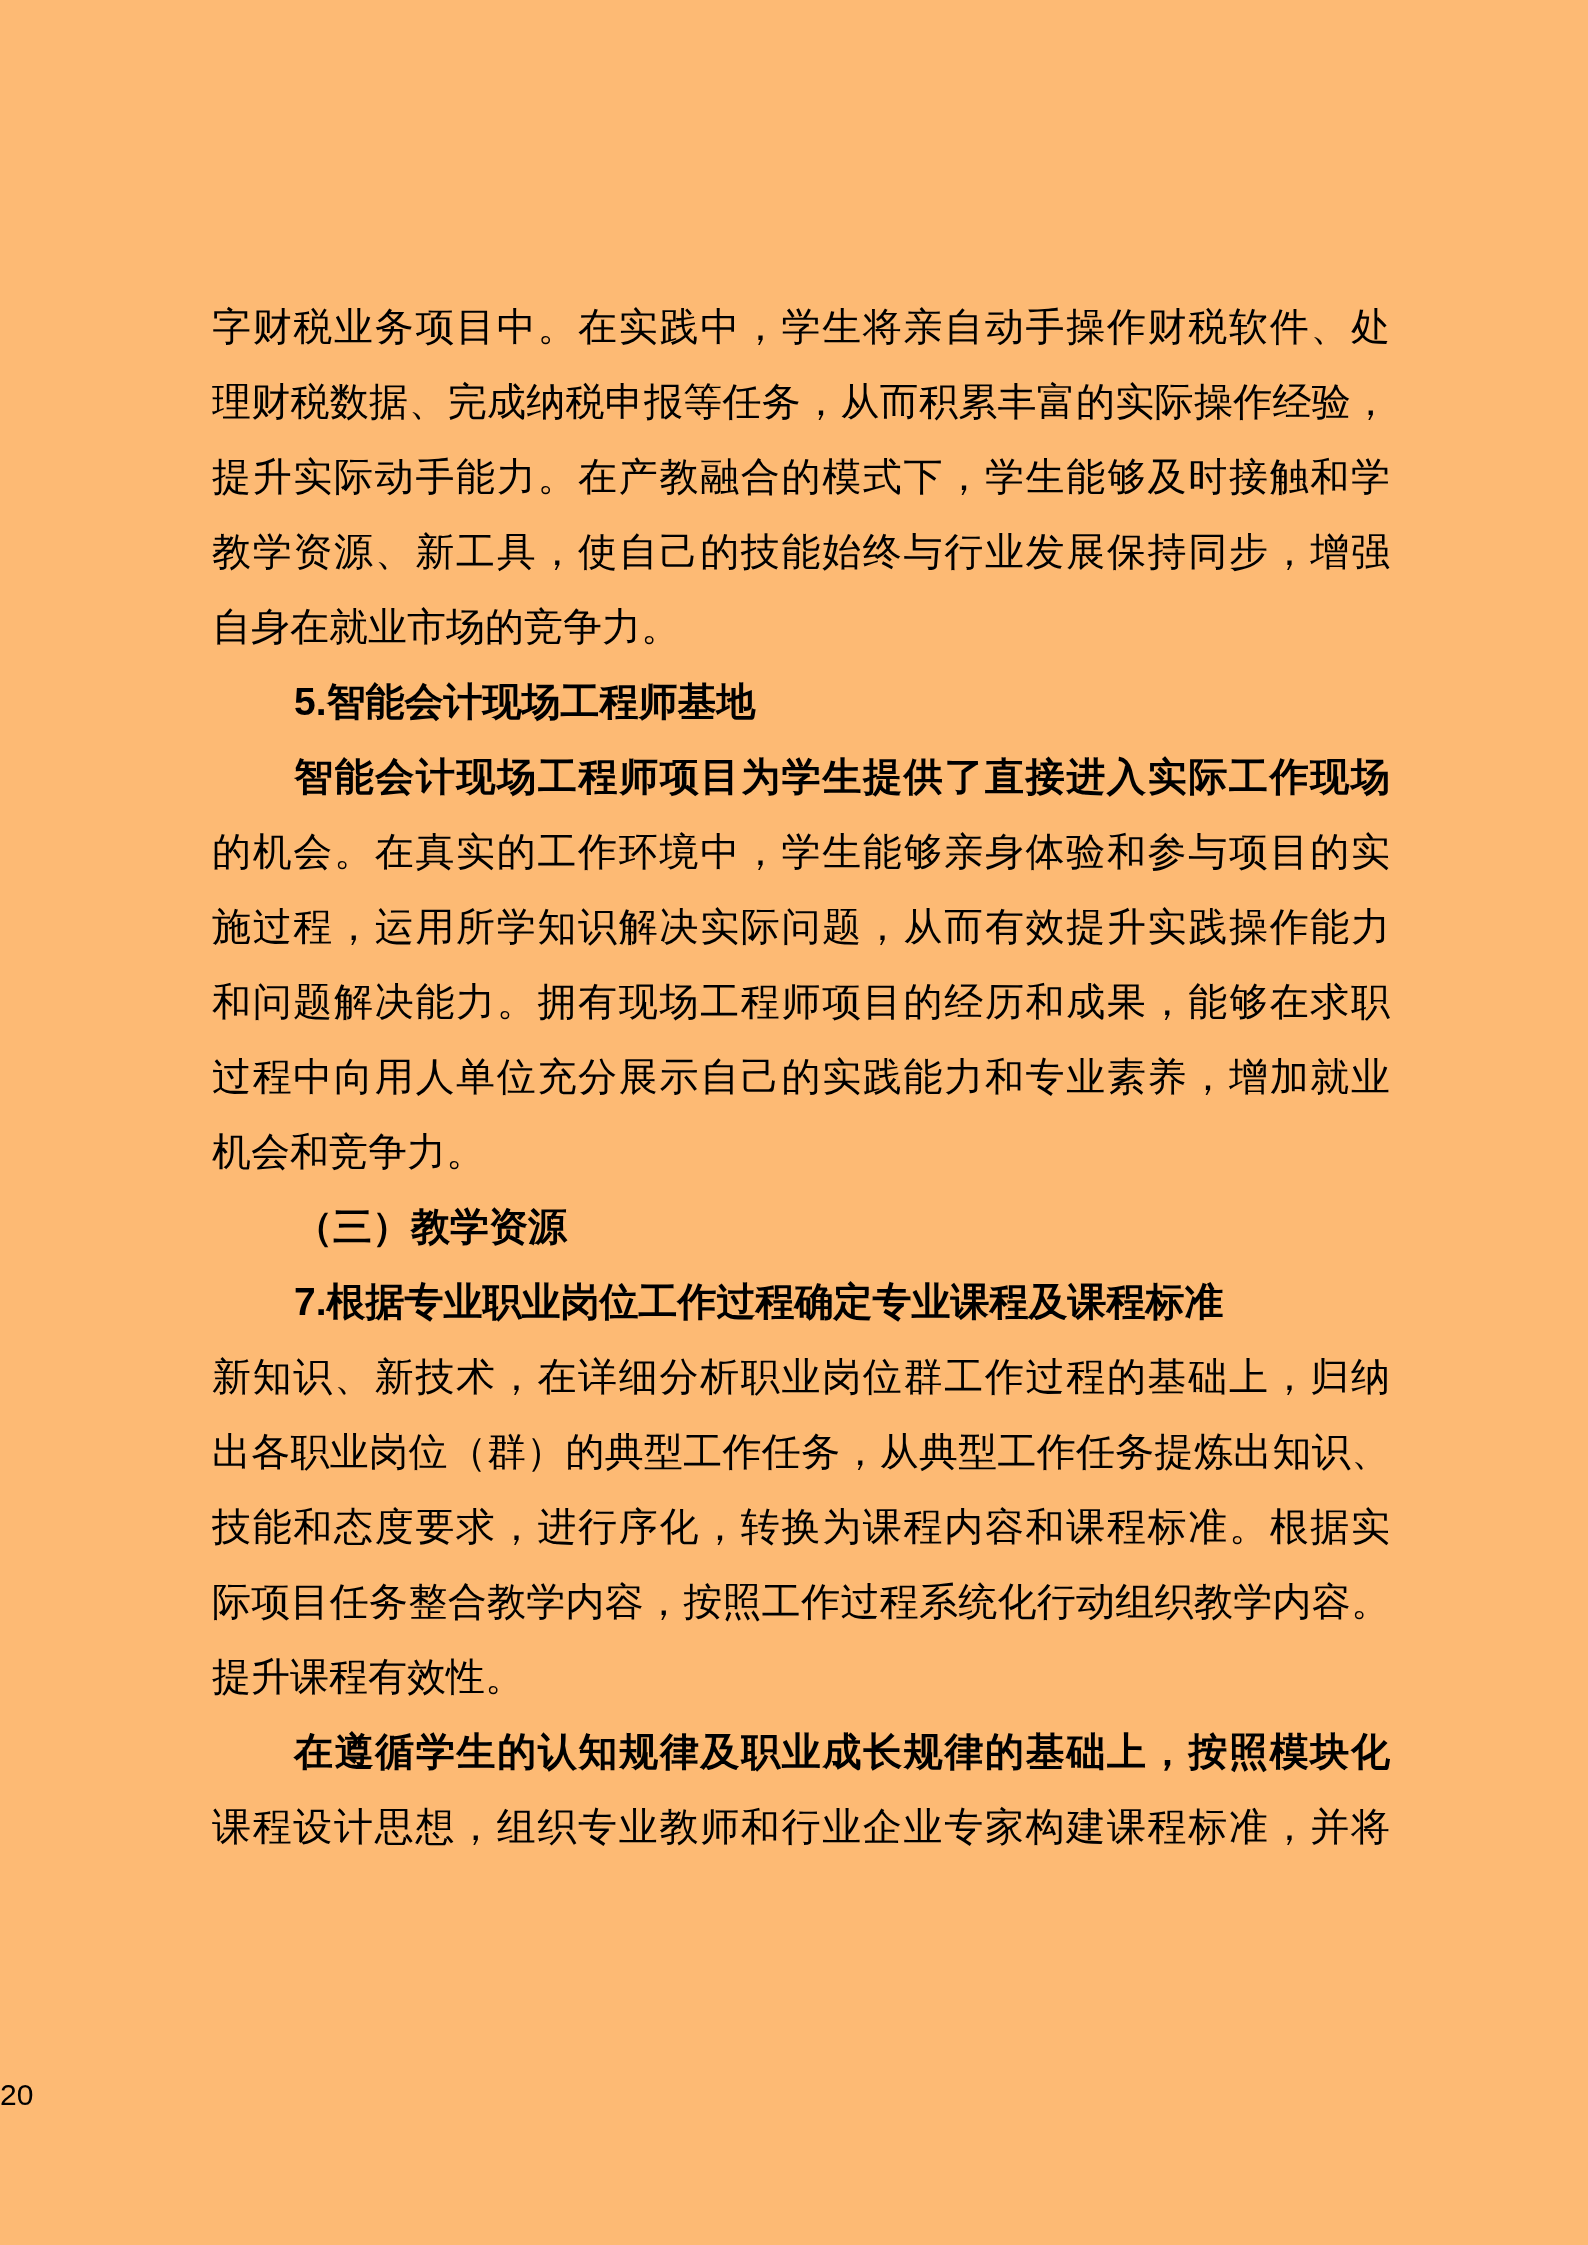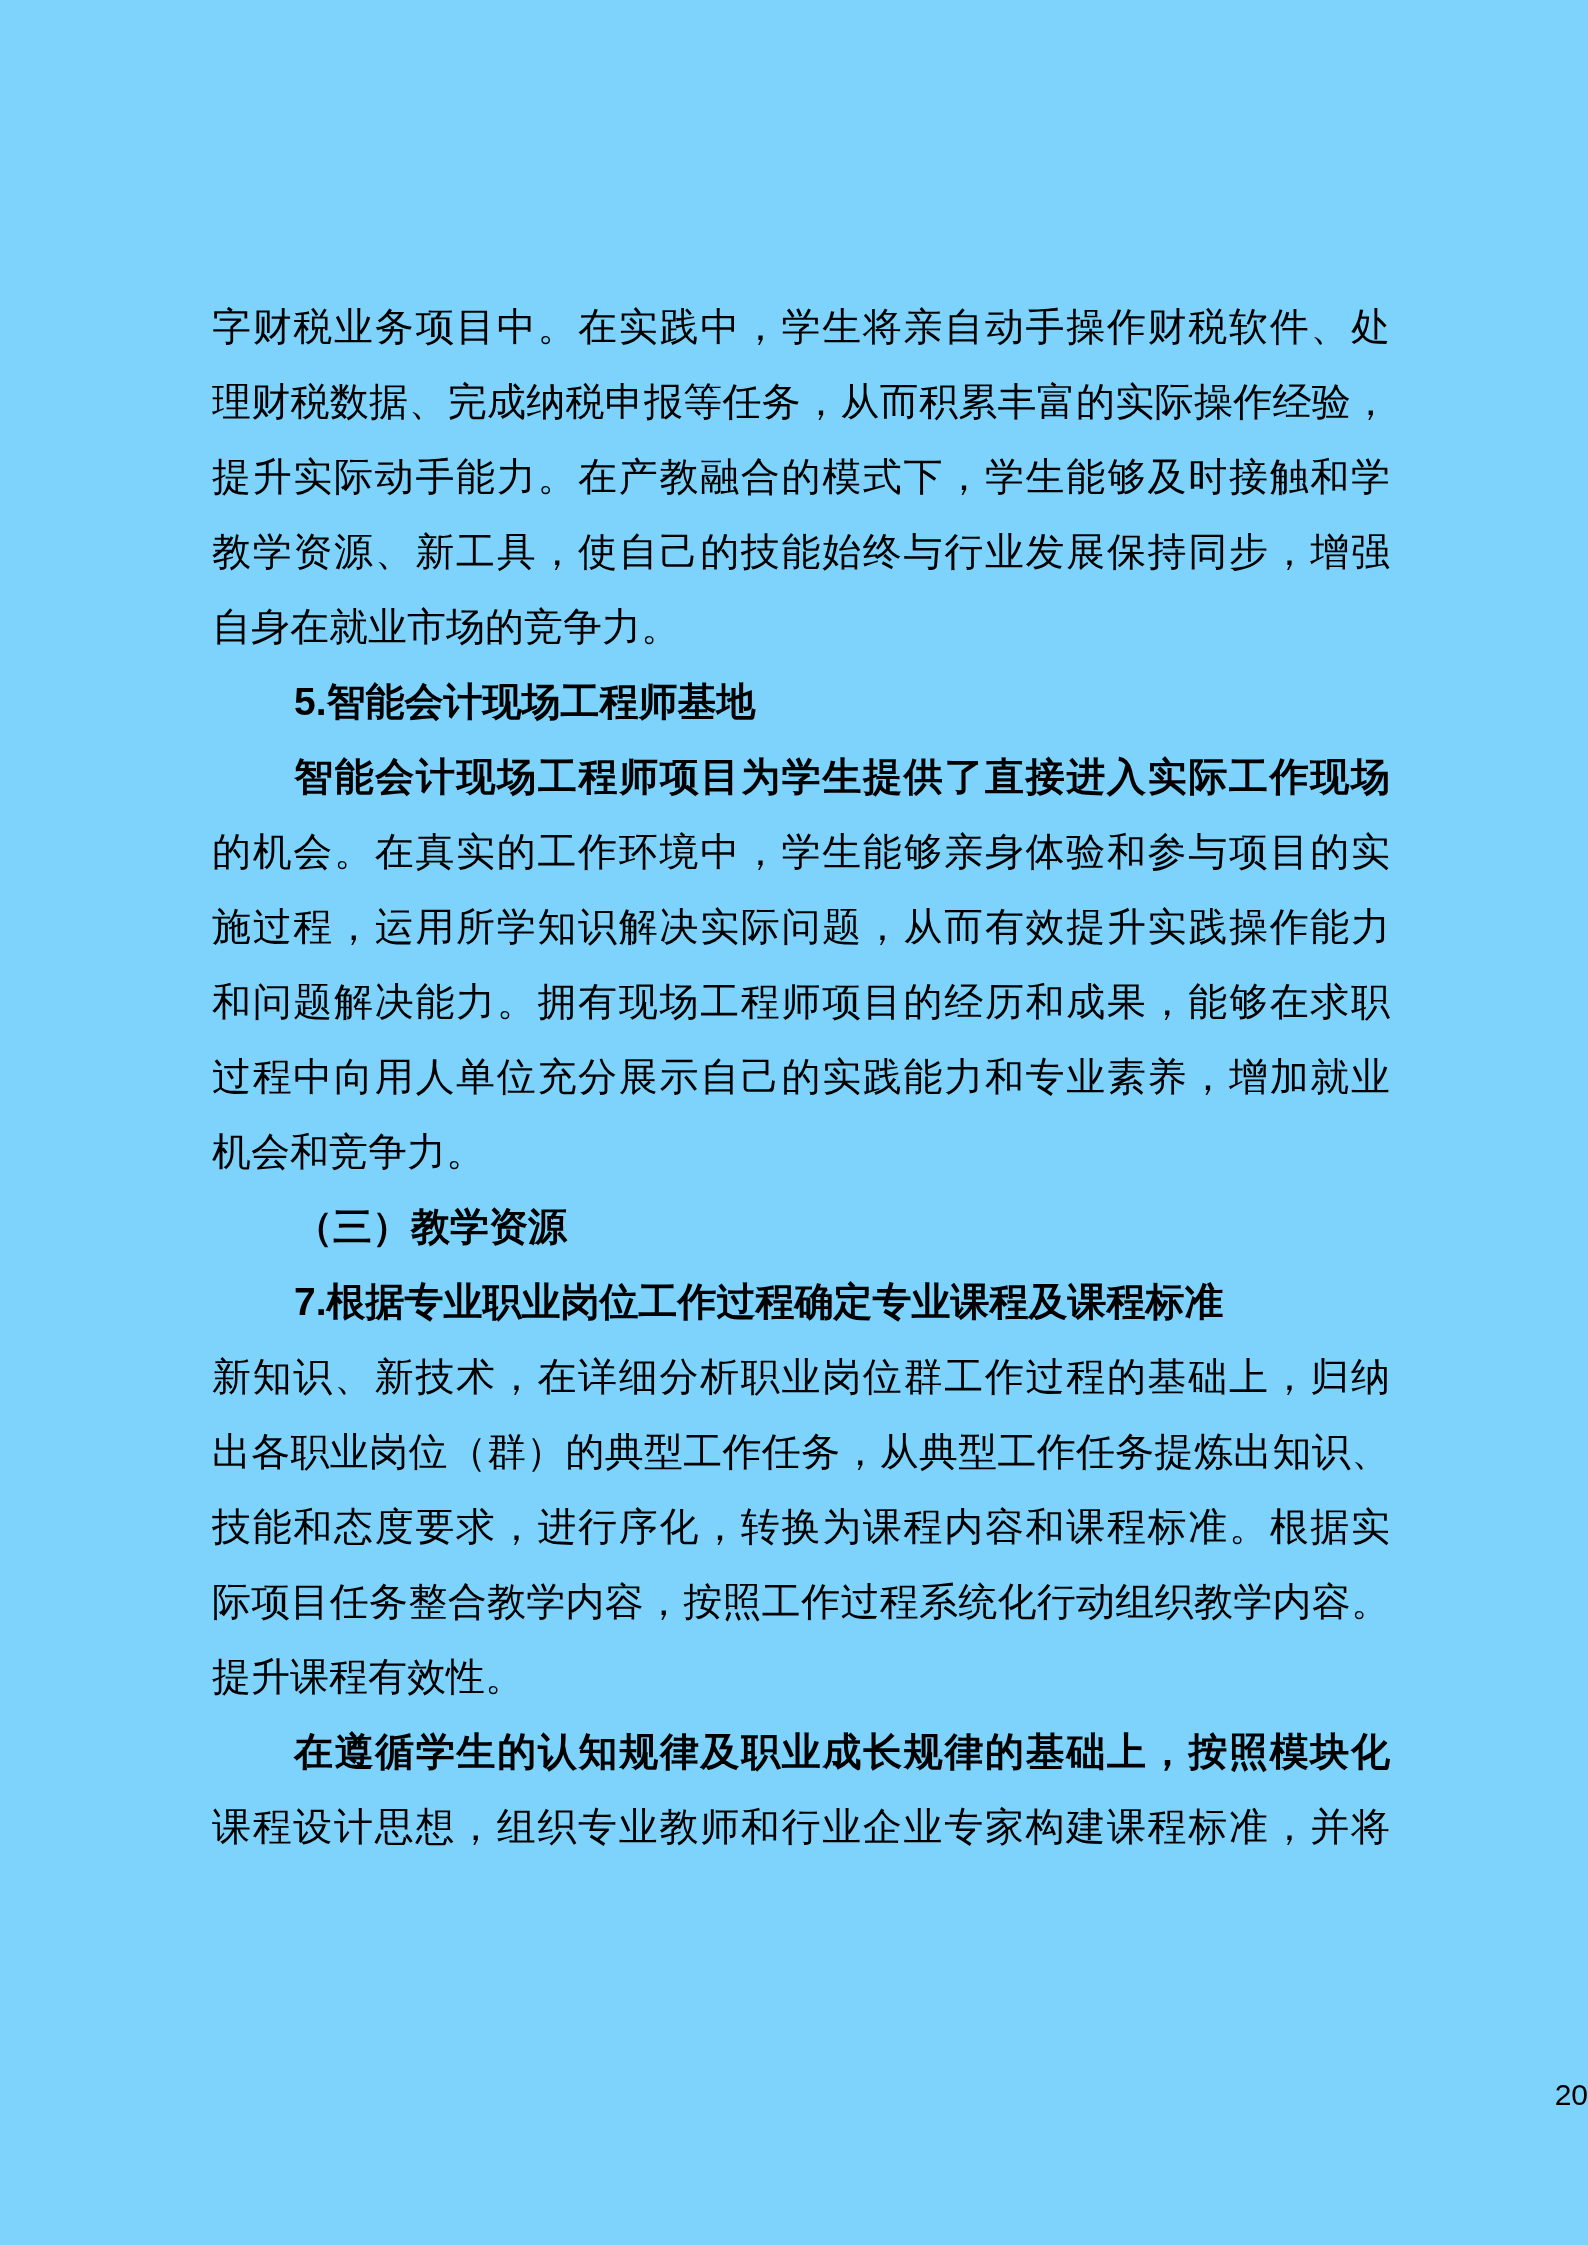--- a/index.html
+++ b/index.html
@@ -4,21 +4,21 @@
 <style>
   html, body {
     margin: 0;
     padding: 0;
     background: #ffffff;
   }
   .page {
     position: relative;
     width: 1588px;
     height: 2245px;
-    background: #7dd3fc;
+    background: #fdba74;
     color: #000000;
     font-family: "Liberation Sans", sans-serif;
     overflow: hidden;
   }
   .body-text {
     position: absolute;
     left: 212px;
     top: 289px;
     width: 1178px;
     font-size: 39px;
@@ -34,21 +34,21 @@
   }
   .line.indent {
     padding-left: 82px;
     font-weight: bold;
   }
   .page-footer {
     position: absolute;
     left: 0;
     top: 2075px;
     width: 100%;
-    text-align: right;
+    text-align: left;
     font-size: 30px;
     line-height: 40px;
   }
 </style>
 </head>
 <body>
 
 <div class="page">
   <div class="body-text" id="body-text">
       <div class="line just">字财税业务项目中。在实践中，学生将亲自动手操作财税软件、处</div>

